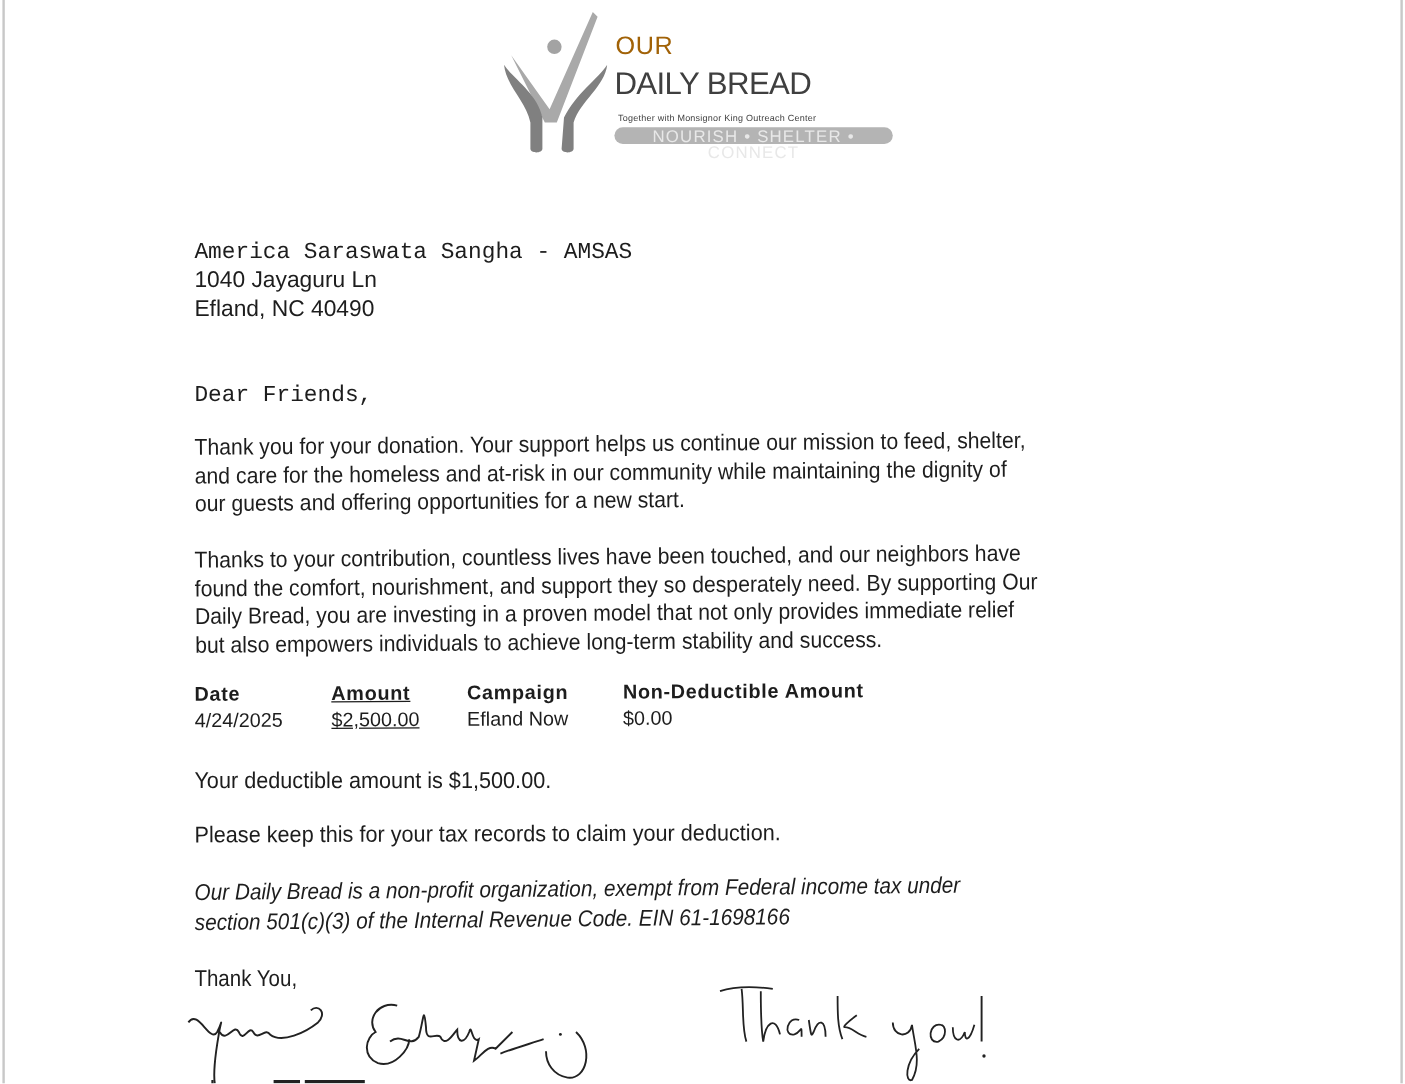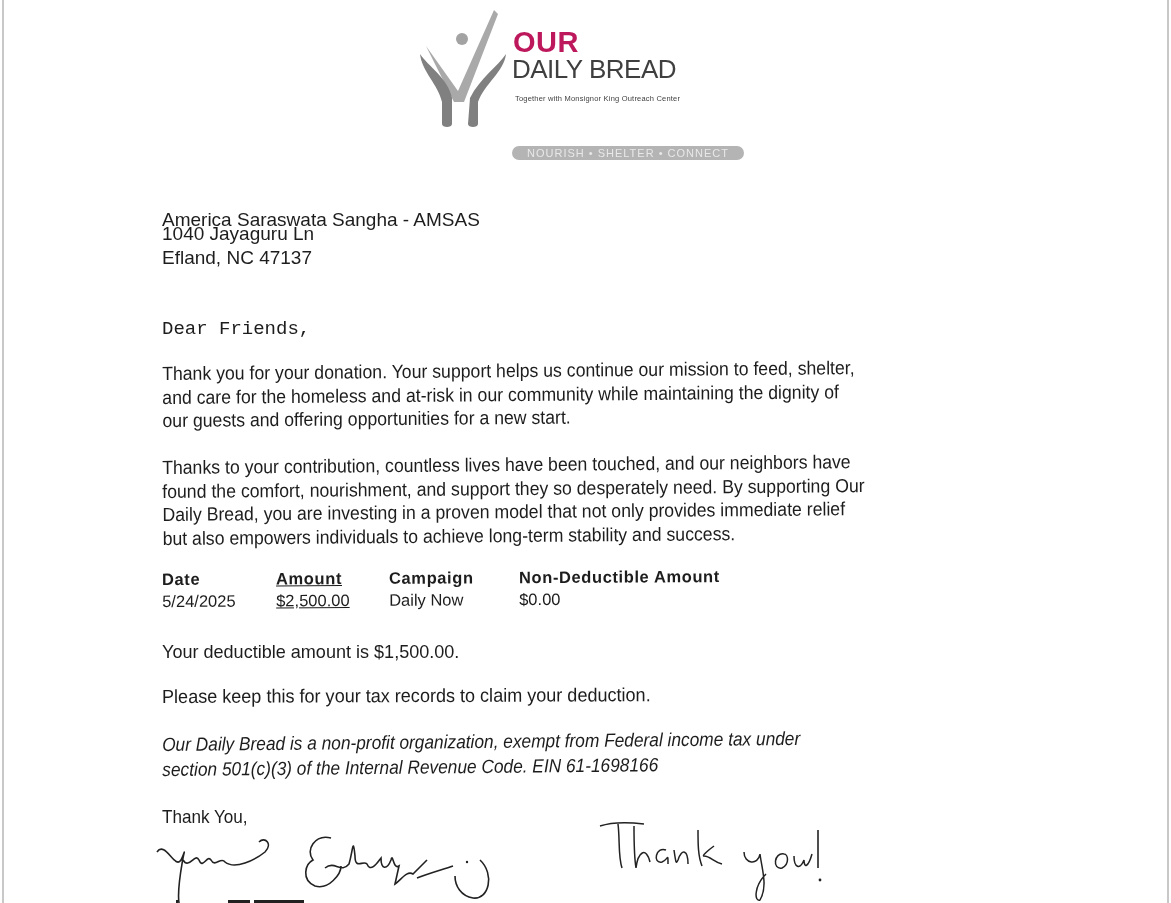--- a/index.html
+++ b/index.html
@@ -7,27 +7,27 @@
     width:1171px; height:903px; overflow:hidden; background:#ffffff;
     position:relative; font-family:"Liberation Sans", sans-serif; color:#1a1a1a;
   }
   .edge { position:absolute; top:0; width:2px; height:903px; background:#c8c8c8; }
   .edge.left { left:2px; }
   .edge.right { left:1167px; }
 
   
   .logo { position:absolute; left:418px; top:6px; width:340px; height:124px; }
   .logo svg.mark { position:absolute; left:0; top:0; }
-  .logo .our { position:absolute; left:95px; top:22px; font-size:29px; color:#be185d; letter-spacing:0.5px; line-height:1;font-weight:bold; }
+  .logo .our { position:absolute; left:95px; top:22px; font-size:21px; color:#a16207; letter-spacing:0.5px; line-height:1; }
   .logo .daily { position:absolute; left:94px; top:50px; font-size:26px; color:#3f3f3f; letter-spacing:-0.5px; line-height:1; }
   .logo .together { position:absolute; left:97px; top:88px; font-size:7.5px; color:#3f3f3f; letter-spacing:0.2px;text-align:right; }
   .logo .pill {
     position:absolute; left:94px; top:100px; width:232px; height:14px;
-    background:#b4b4b4; border-radius:7px; color:#e8e8e8; font-size:11px;
-    letter-spacing:1px; text-align:center; line-height:14px;margin-top:40px;
+    background:#b4b4b4; border-radius:7px; color:#e8e8e8; font-size:14px;
+    letter-spacing:1px; text-align:center; line-height:14px;
   }
 
   .txt { position:absolute; font-size:19px; line-height:24px; white-space:nowrap; color:#1d1d1d; }
   .para { position:absolute; left:162px; font-size:19px; line-height:23.5px; color:#1d1d1d; white-space:nowrap; transform-origin:0 0; }
   .para div { white-space:nowrap; }
 
   .tbl { position:absolute; left:162px; top:570px; font-size:16.5px; color:#1d1d1d; }
   .tbl .col { position:absolute; top:0; white-space:nowrap; }
   .tbl .h { font-weight:bold; letter-spacing:0.6px; display:block; height:22px; }
   .tbl .v { display:block; }
@@ -51,51 +51,51 @@
     <path d="M2 48 C10 60, 30 72, 34 92 L34 118 C34 122, 24 122, 24 118 L24 96 C20 78, 4 66, 2 48 Z" fill="#808080"></path>
 
     <path d="M88 48 C80 60, 62 72, 52 92 L50 118 C50 122, 60 122, 60 118 L60 96 C66 78, 86 66, 88 48 Z" fill="#808080"></path>
   </svg>
   <div class="our">OUR</div>
   <div class="daily">DAILY BREAD</div>
   <div class="together">Together with Monsignor King Outreach Center</div>
   <div class="pill">NOURISH • SHELTER • CONNECT</div>
 </div>
 
-<div class="txt" style="left:162px; top:208px;">America Saraswata Sangha - AMSAS</div>
+<div class="txt" style="left:162px; top:198px;font-family:Liberation Mono, monospace;">America Saraswata Sangha - AMSAS</div>
 <div class="txt" style="left:162px; top:222px;">1040 Jayaguru Ln</div>
-<div class="txt" style="left:162px; top:246px;">Efland, NC 47137</div>
+<div class="txt" style="left:162px; top:246px;">Efland, NC 40490</div>
 
 <div class="txt" style="left:162px; top:317px;font-family:Liberation Mono, monospace;">Dear Friends,</div>
 
 <div class="para" style="top:362px; transform:scaleX(0.93) rotate(-0.45deg);">
   <div>Thank you for your donation. Your support helps us continue our mission to feed, shelter,</div>
   <div>and care for the homeless and at-risk in our community while maintaining the dignity of</div>
   <div>our guests and offering opportunities for a new start.</div>
 </div>
 
 <div class="para" style="top:456px; transform:scaleX(0.93) rotate(-0.45deg);">
   <div>Thanks to your contribution, countless lives have been touched, and our neighbors have</div>
   <div>found the comfort, nourishment, and support they so desperately need. By supporting Our</div>
   <div>Daily Bread, you are investing in a proven model that not only provides immediate relief</div>
   <div>but also empowers individuals to achieve long-term stability and success.</div>
 </div>
 
 <div class="tbl" style="transform:rotate(-0.3deg); transform-origin:0 0;">
   <div class="col" style="left:0;">
     <span class="h">Date</span>
-    <span class="v">5/24/2025</span>
+    <span class="v">4/24/2025</span>
   </div>
   <div class="col" style="left:114px;text-decoration:underline;">
     <span class="h">Amount</span>
     <span class="v">$2,500.00</span>
   </div>
   <div class="col" style="left:227px;">
     <span class="h">Campaign</span>
-    <span class="v">Daily Now</span>
+    <span class="v">Efland Now</span>
   </div>
   <div class="col" style="left:357px;">
     <span class="h">Non-Deductible Amount</span>
     <span class="v">$0.00</span>
   </div>
 </div>
 
 <div class="txt" style="left:162px; top:640px; transform:scaleX(0.95); transform-origin:0 0;">Your deductible amount is $1,500.00.</div>
 <div class="txt" style="left:162px; top:685px; transform:scaleX(0.95) rotate(-0.2deg); transform-origin:0 0;">Please keep this for your tax records to claim your deduction.</div>
 

